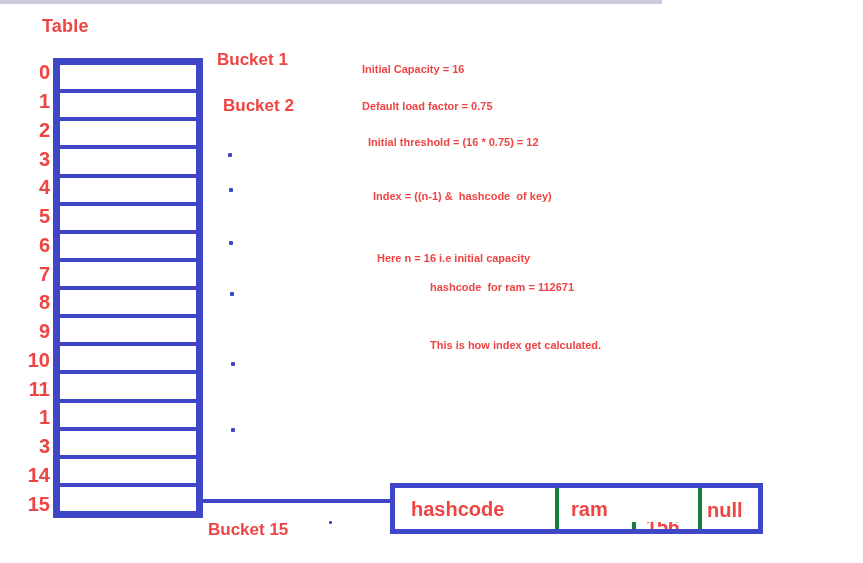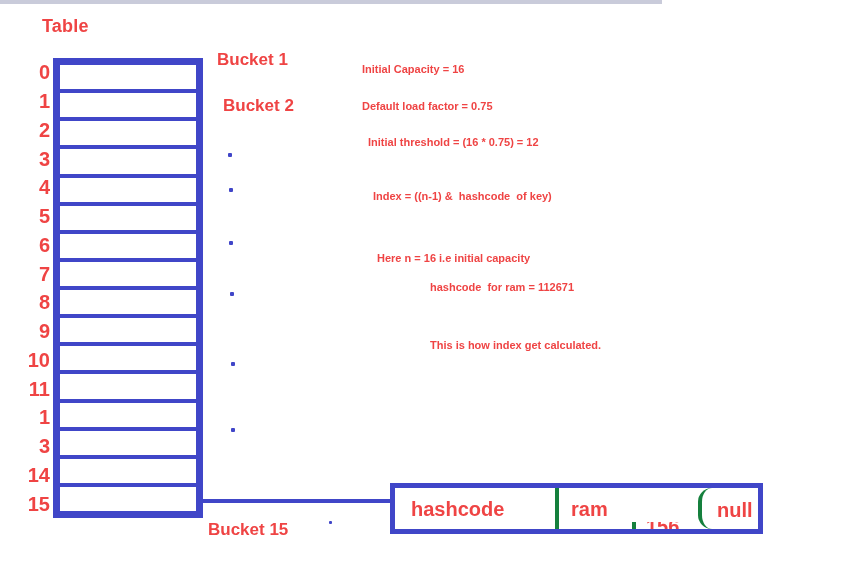--- a/index.html
+++ b/index.html
@@ -84,21 +84,21 @@
     box-sizing: border-box;
     border-left: 4px solid #15803d;
     display: flex; align-items: center;
     font-size: 20px; line-height: 1;
     overflow: hidden;
   }
   .node .ncell:first-child { border-left: none; }
   .nc-hash { width: 160px; padding-left: 16px; }
   .nc-key  { width: 77px;  padding-left: 12px; }
   .nc-val  { width: 66px;  padding-left: 10px; margin-top: 34px; }
-  .nc-next { width: 60px;  padding-left: 15px; align-items: flex-start; padding-top: 3px; border-radius: 14px; }
+  .nc-next { width: 60px;  padding-left: 5px; align-items: flex-start; padding-top: 3px; }
 </style>
 </head>
 <body>
 
 <div class="canvas">
 
   <div class="topline"></div>
 
   <div class="title">Table</div>
 

